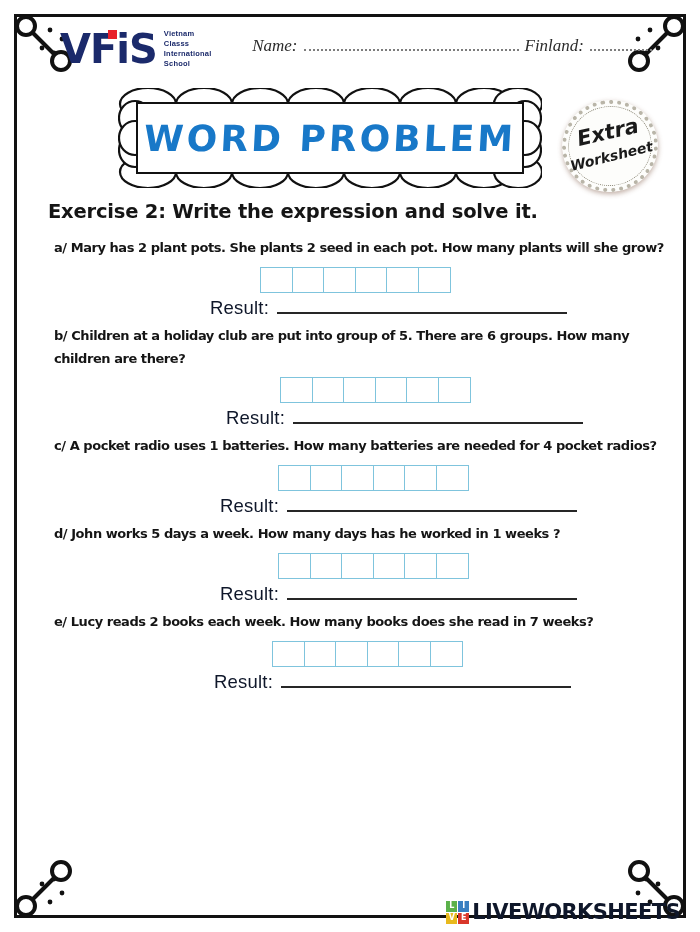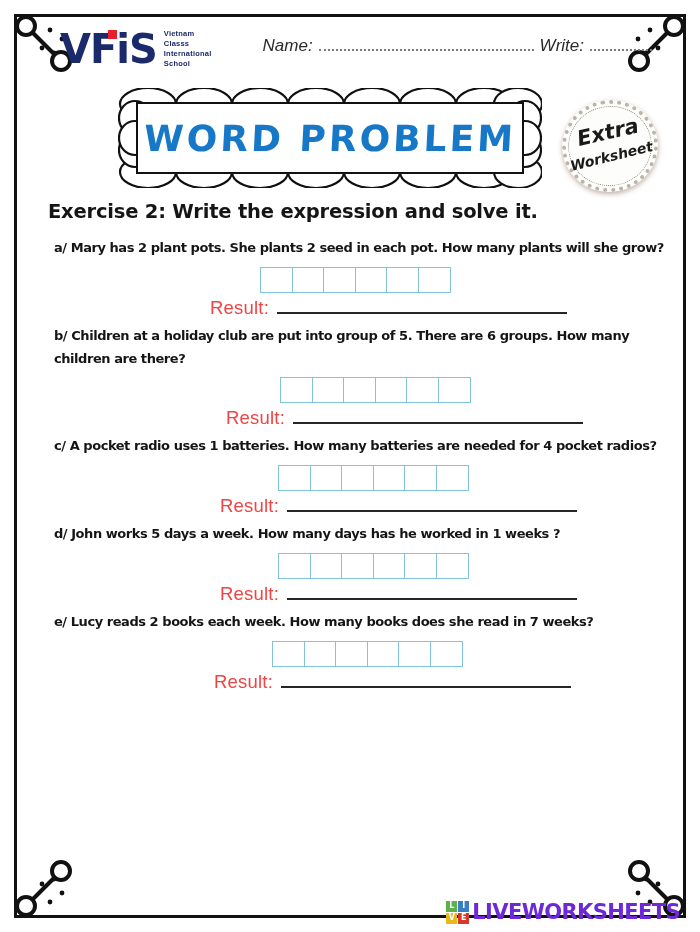--- a/index.html
+++ b/index.html
@@ -58,21 +58,21 @@
     font-family:Liberation Sans, sans-serif;
     font-size:7.5px;
     font-weight:bold;
     line-height:1.32;
     color:#1b2a6b;
     letter-spacing:.2px;
   }
   .namefield{
     position:absolute;right:0;top:14px;
     display:flex;align-items:baseline;
-    font-family:Liberation Sans, sans-serif;
+    font-family:Liberation Serif, serif;
     font-style:italic;
     font-size:17px;
     color:#2b2b2b;
   }
   .namefield .lbl{font-size:17px;}
   .dots{
     display:inline-block;
     border-bottom:2px dotted #7d7d7d;
     height:13px;
     margin:0 6px;
@@ -172,21 +172,21 @@
     background:#fff;
   }
   .cell:first-child{margin-left:0;}
   .resultrow{
     display:flex;align-items:flex-end;
     margin:4px 0 0 0;
   }
   .result-lbl{
     font-family:"Liberation Sans", sans-serif;
     font-size:18.5px;
-    color:#ef4444;
+    color:#0f172a;
     letter-spacing:.2px;
   }
   .result-line{
     flex:0 0 auto;
     border-bottom:2px solid #262626;
     margin-left:8px;
     margin-bottom:5px;
   }
 
   
@@ -208,21 +208,21 @@
     line-height:1;
   }
   .lw-l{background:#5bb14a;}
   .lw-i{background:#3a7fc1;}
   .lw-v{background:#e8b91d;}
   .lw-e{background:#d9372b;}
   .lw-word{
     font-family:"DejaVu Sans", sans-serif;
     font-weight:bold;
     font-size:21px;
-    color:#6d28d9;
+    color:#0f172a;
     letter-spacing:-.6px;
   }
 </style>
 </head>
 <body>
 
 <div class="page">
 
   <div class="frame"></div>
 
@@ -282,21 +282,21 @@
         <div>Vietnam</div>
         <div>Classs</div>
         <div>International</div>
         <div>School</div>
       </div>
     </div>
 
     <div class="namefield">
       <span class="lbl">Name:</span>
       <span class="dots long"></span>
-      <span class="lbl">Write:</span>
+      <span class="lbl">Finland:</span>
       <span class="dots short"></span>
     </div>
   </div>
 
   <div class="banner-wrap">
     <svg class="scallop" viewBox="0 0 424 100" preserveAspectRatio="none">
       <g fill="#ffffff" stroke="#111" stroke-width="2.2">
         <ellipse cx="30" cy="16" rx="28" ry="16"></ellipse>
         <ellipse cx="86" cy="16" rx="28" ry="16"></ellipse>
         <ellipse cx="142" cy="16" rx="28" ry="16"></ellipse>

